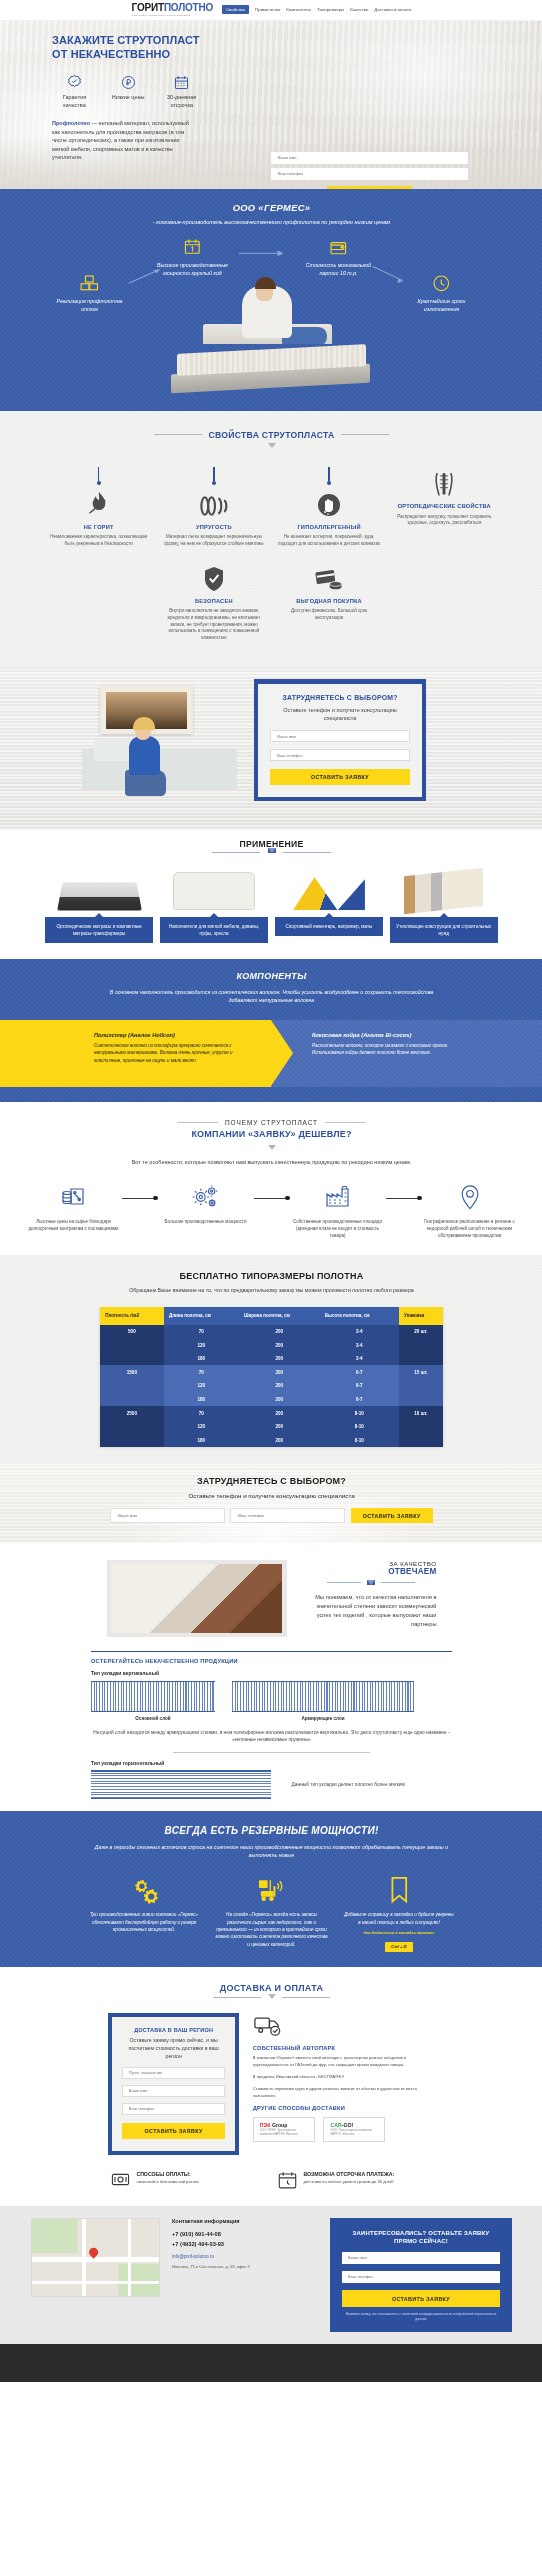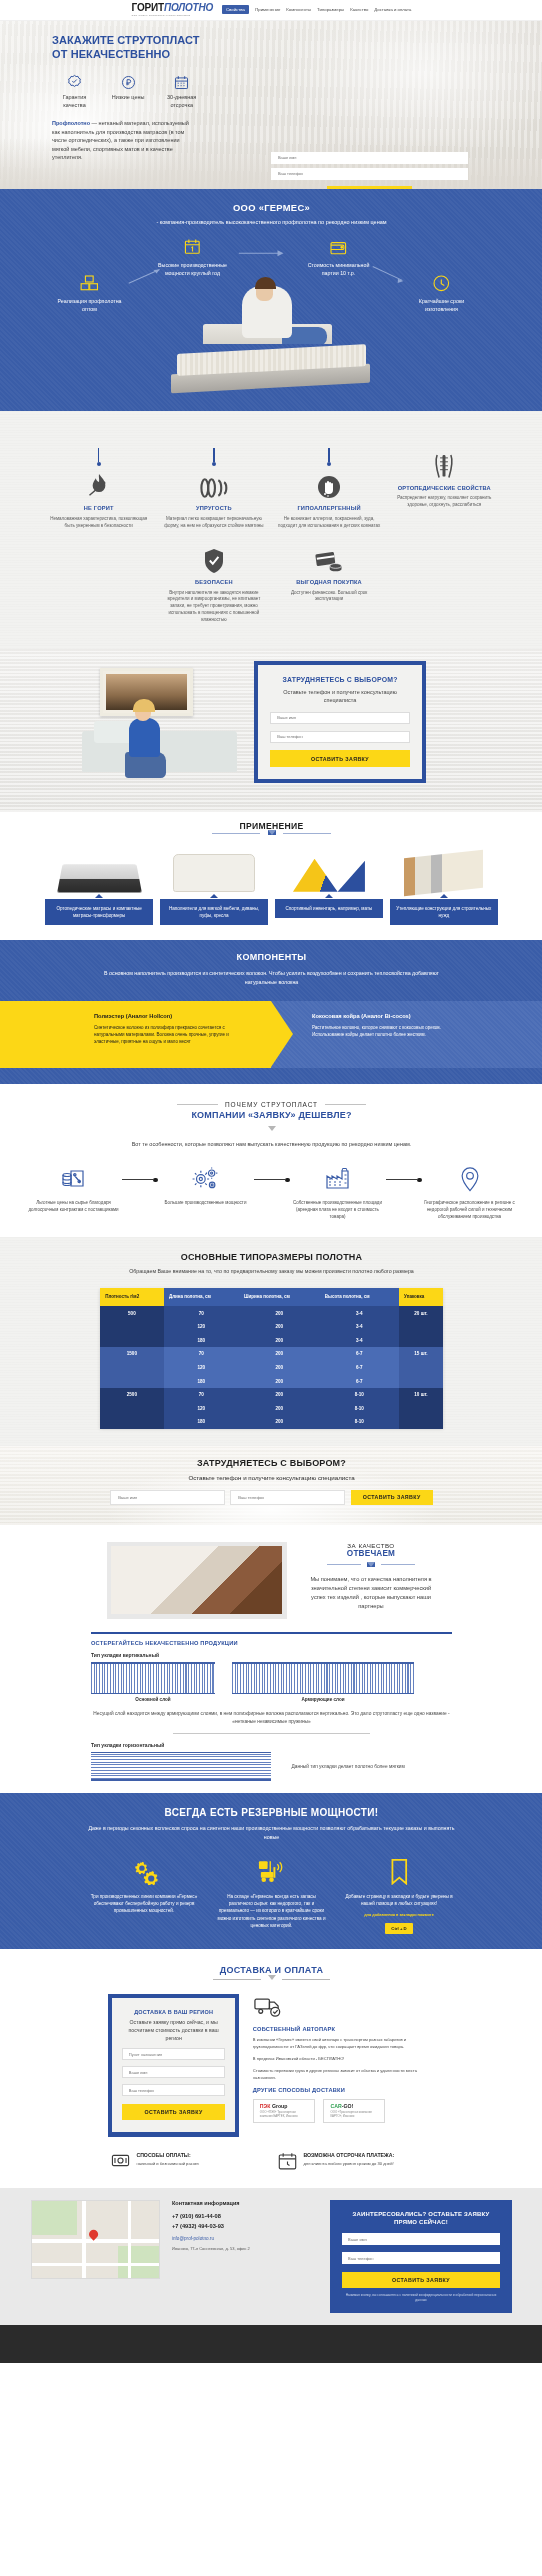--- a/index.html
+++ b/index.html
@@ -14,21 +14,21 @@
   .page { width: 543px; position: relative; overflow: hidden; }
 
   
   .header {
     height: 20.6px; background: #ffffff; display: flex; align-items: center;
     justify-content: center; gap: 8.6px; border-bottom: 0.9px solid #f0f0f0;
   }
   .logo { display: flex; flex-direction: column; line-height: 1; }
   .logo-main { font-size: 10px; font-weight: 700; letter-spacing: -0.2px; }
   .logo-main .b { color: #1a1a1a; }
-  .logo-main .c { color: #3a5da8; font-style: italic; }
+  .logo-main .c { color: #3a5da8; }
   .logo-sub { font-size: 2.2px; color: #8b8b8b; letter-spacing: 0.1px; margin-top: 1.3px; }
   .nav { display: flex; align-items: center; gap: 6px; }
   .nav a { font-size: 4.3px; color: #4a4a4a; text-decoration: none; white-space: nowrap; }
   .nav a.active { background: #3a5da8; color: #fff; padding: 2.1px 4.3px; border-radius: 0.9px; }
 
   
   .hero {
     position: relative; height: 168px; overflow: hidden;
     background: linear-gradient(160deg,#f3f2ef 0%,#e9e7e2 40%,#dedad3 100%);
   }
@@ -81,20 +81,21 @@
     background:#fcd716; border:none; color:#1d1d1d; font-weight:700;
     font-size:5.3px; letter-spacing:0.4px; padding:5.2px 13.7px; cursor:pointer;
     font-family:"Liberation Sans",sans-serif;
   }
   .hero-form .btn-wrap { text-align:center; margin-top:1.7px; }
 
   
   .blue {
     background:#3a5da8; color:#fff; position:relative;
     background-image: repeating-linear-gradient(45deg, rgba(255,255,255,.035) 0 1.7px, transparent 1.7px 3.4px);
+    font-style: italic;
   }
   .germes { padding: 13.7px 0 0; text-align:center; height:155px; position:relative; overflow:hidden;}
   .germes h2 { font-size:9.4px; font-weight:800; letter-spacing:0.3px; }
   .germes .sub { font-size:5.5px; margin-top:5.2px; line-height:1.5; max-width:343px; margin-left:auto; margin-right:auto;}
   .germes-grid { position:relative; margin-top:10.3px; height:94px; }
   .gcell { position:absolute; width:79px; text-align:center; }
   .gcell svg { display:block; margin:0 auto 4.3px; }
   .gcell span { font-size:5.3px; line-height:1.45; display:block; }
   .g1 { left:50px; top:36px; } .g2 { left:153px; top:0px; }
   .g3 { left:299px; top:0px; } .g4 { left:402px; top:36px; }
@@ -270,21 +271,21 @@
   .c2-form input{width:115px;height:14.6px;border:0.9px solid #e0e0e0;background:#fff;font-size:4.1px;
     padding:0 6.9px;color:#9a9a9a;font-family:"Liberation Sans",sans-serif;}
   .c2-form .btn-y{height:14.6px;padding:0 12px;}
 
   
   .quality{background:#fff;padding:17px 0 12px;}
   .q-top{display:flex;justify-content:center;gap:19px;align-items:flex-start;}
   .q-img{width:180px;height:77px;background:#e8e8e8;padding:4.3px;}
   .q-img .ph{width:100%;height:100%;
     background:linear-gradient(135deg,#f2eee8 0 45%,#d8cec0 45% 62%,#8b5a3c 62% 78%,#6b4226 78% 100%);}
-  .q-right{width:131px;text-align:center;}
+  .q-right{width:131px;text-align:right;}
   .q-right .eb{font-size:6.2px;color:#2b2b2b;letter-spacing:0.5px;}
   .q-right h3{font-size:8.2px;font-weight:800;color:#2c4f9e;letter-spacing:0.2px;}
   .q-right .dash{display:flex;align-items:center;justify-content:center;gap:6px;margin:4.3px 0 7.7px;}
   .q-right .dash .ln{width:34px;height:0.9px;background:#9fb0d4;}
   .q-right p{font-size:5.7px;color:#3d3d3d;line-height:1.6;}
 
   .warn{width:361px;margin:13.7px auto 0;}
   .warn .bar{height:1.7px;background:#2c4f9e;margin-bottom:6px;}
   .warn h4{font-size:5.7px;font-weight:800;color:#2c4f9e;letter-spacing:0.2px;}
   .warn .lbl{font-size:5px;font-weight:700;color:#2b2b2b;margin-top:6px;}
@@ -490,20 +491,28 @@
     </div>
     <div class="mattress-wrap">
       <div class="mattress">
           <div class="m-base"></div>
           <div class="m-top"></div>
         </div>
     </div>
   </div>
 
   <div class="props">
+    <div class="sec-title">
+      <div class="line-row">
+          <span class="ln"></span>
+        <h2>СВОЙСТВА СТРУТОПЛАСТА</h2>
+        <span class="ln"></span>
+        </div>
+      <div class="tri"></div>
+    </div>
     <div class="props-grid">
 
       <div class="prop">
         <div class="stem"></div>
           <div class="dot"></div>
         <div class="pic">
             <svg width="26" height="27.5" viewBox="0 0 24 26">
           <path d="M12 1c3 4 6 6.5 6 11a6 6 0 01-12 0c0-3 2-5 3-7 .5 2 1.5 3 3 3.5C12.5 6 11.5 3.5 12 1z" fill="#4d4d4d"></path>
           <path d="M3 21 L16 10" stroke="#4d4d4d" stroke-width="1.4"></path>
               <circle cx="16.5" cy="9.5" r="1.6" fill="#4d4d4d"></circle>
@@ -726,21 +735,21 @@
           <path d="M11 26s8-9 8-15A8 8 0 103 11c0 6 8 15 8 15z"></path>
               <circle cx="11" cy="11" r="3.4"></circle>
         </svg>
           </div>
         <p>Географическое расположение в регионе с недорогой рабочей силой и техническим обслуживанием производства</p>
       </div>
     </div>
   </div>
 
   <div class="sizes">
-    <h2>ОСНОВНЫЕ ТИПОРАЗМЕРЫ ПОЛОТНА</h2>
+    <h2>БЕСПЛАТНО ТИПОРАЗМЕРЫ ПОЛОТНА</h2>
     <div class="sub">Обращаем Ваше внимание на то, что по предварительному заказу мы можем произвести полотно любого размера</div>
     <table>
       <thead>
           <tr>
         <th class="y">Плотность г\м2</th>
         <th class="b">Длина полотна, см</th>
         <th class="b">Ширина полотна, см</th>
         <th class="b">Высота полотна, см</th>
         <th class="y">Упаковка</th>
       </tr>

